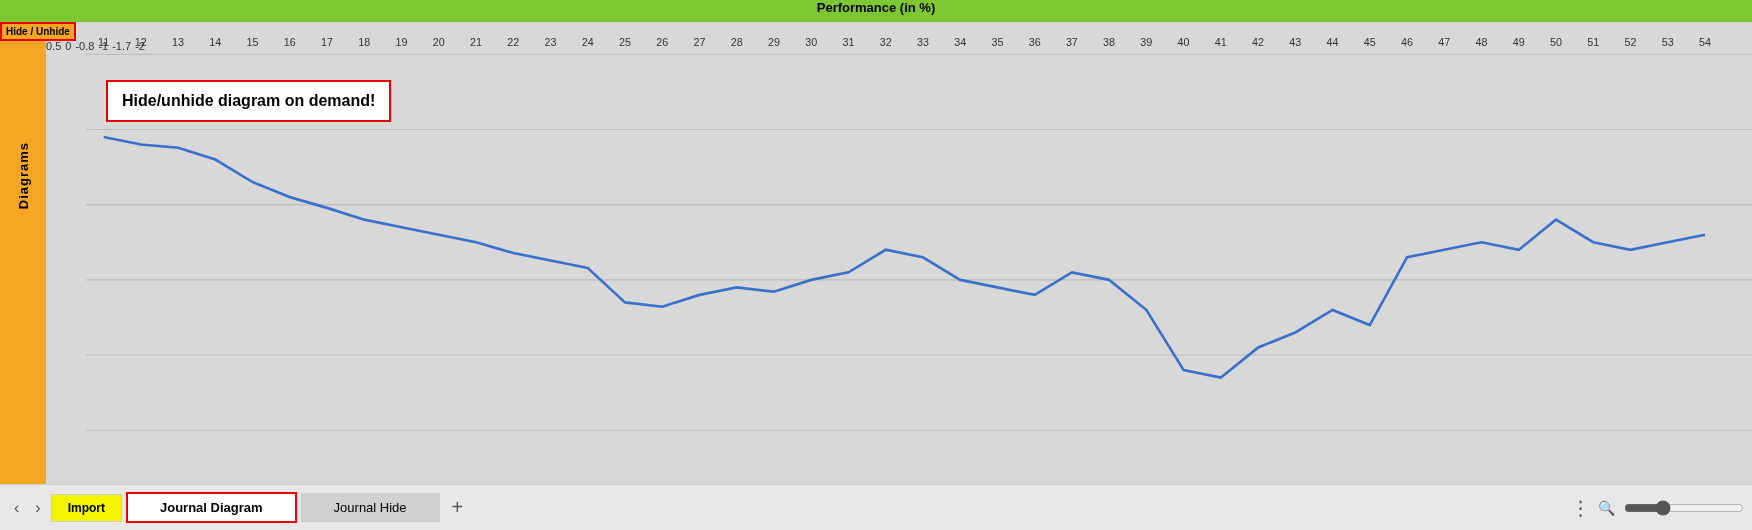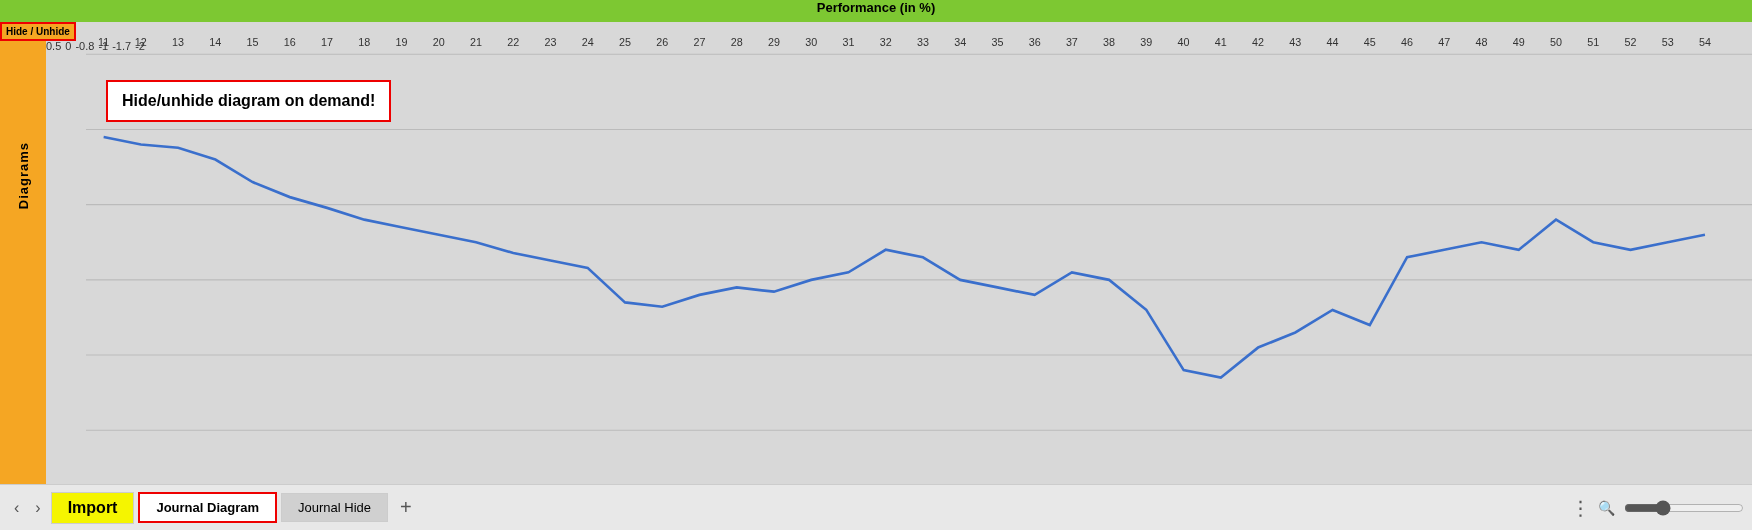--- a/index.html
+++ b/index.html
@@ -143,28 +143,28 @@
       font-size: 16px;
       cursor: pointer;
       color: #555;
       padding: 4px 6px;
     }
 
     #import-btn {
       background: #f5f500;
       border: 1px solid #ccc;
       padding: 6px 16px;
-      font-size: 16px;
+      font-size: 12px;
       font-weight: bold;
       cursor: pointer;
       color: #000;
     }
 
     .tab {
-      padding: 6px 16px;
+      padding: 6px 32px;
       font-size: 13px;
       cursor: pointer;
       border: 1px solid #ccc;
       background: #d0d0d0;
       color: #000;
     }
 
     .tab.active {
       background: #fff;
       border: 2px solid #e00;

